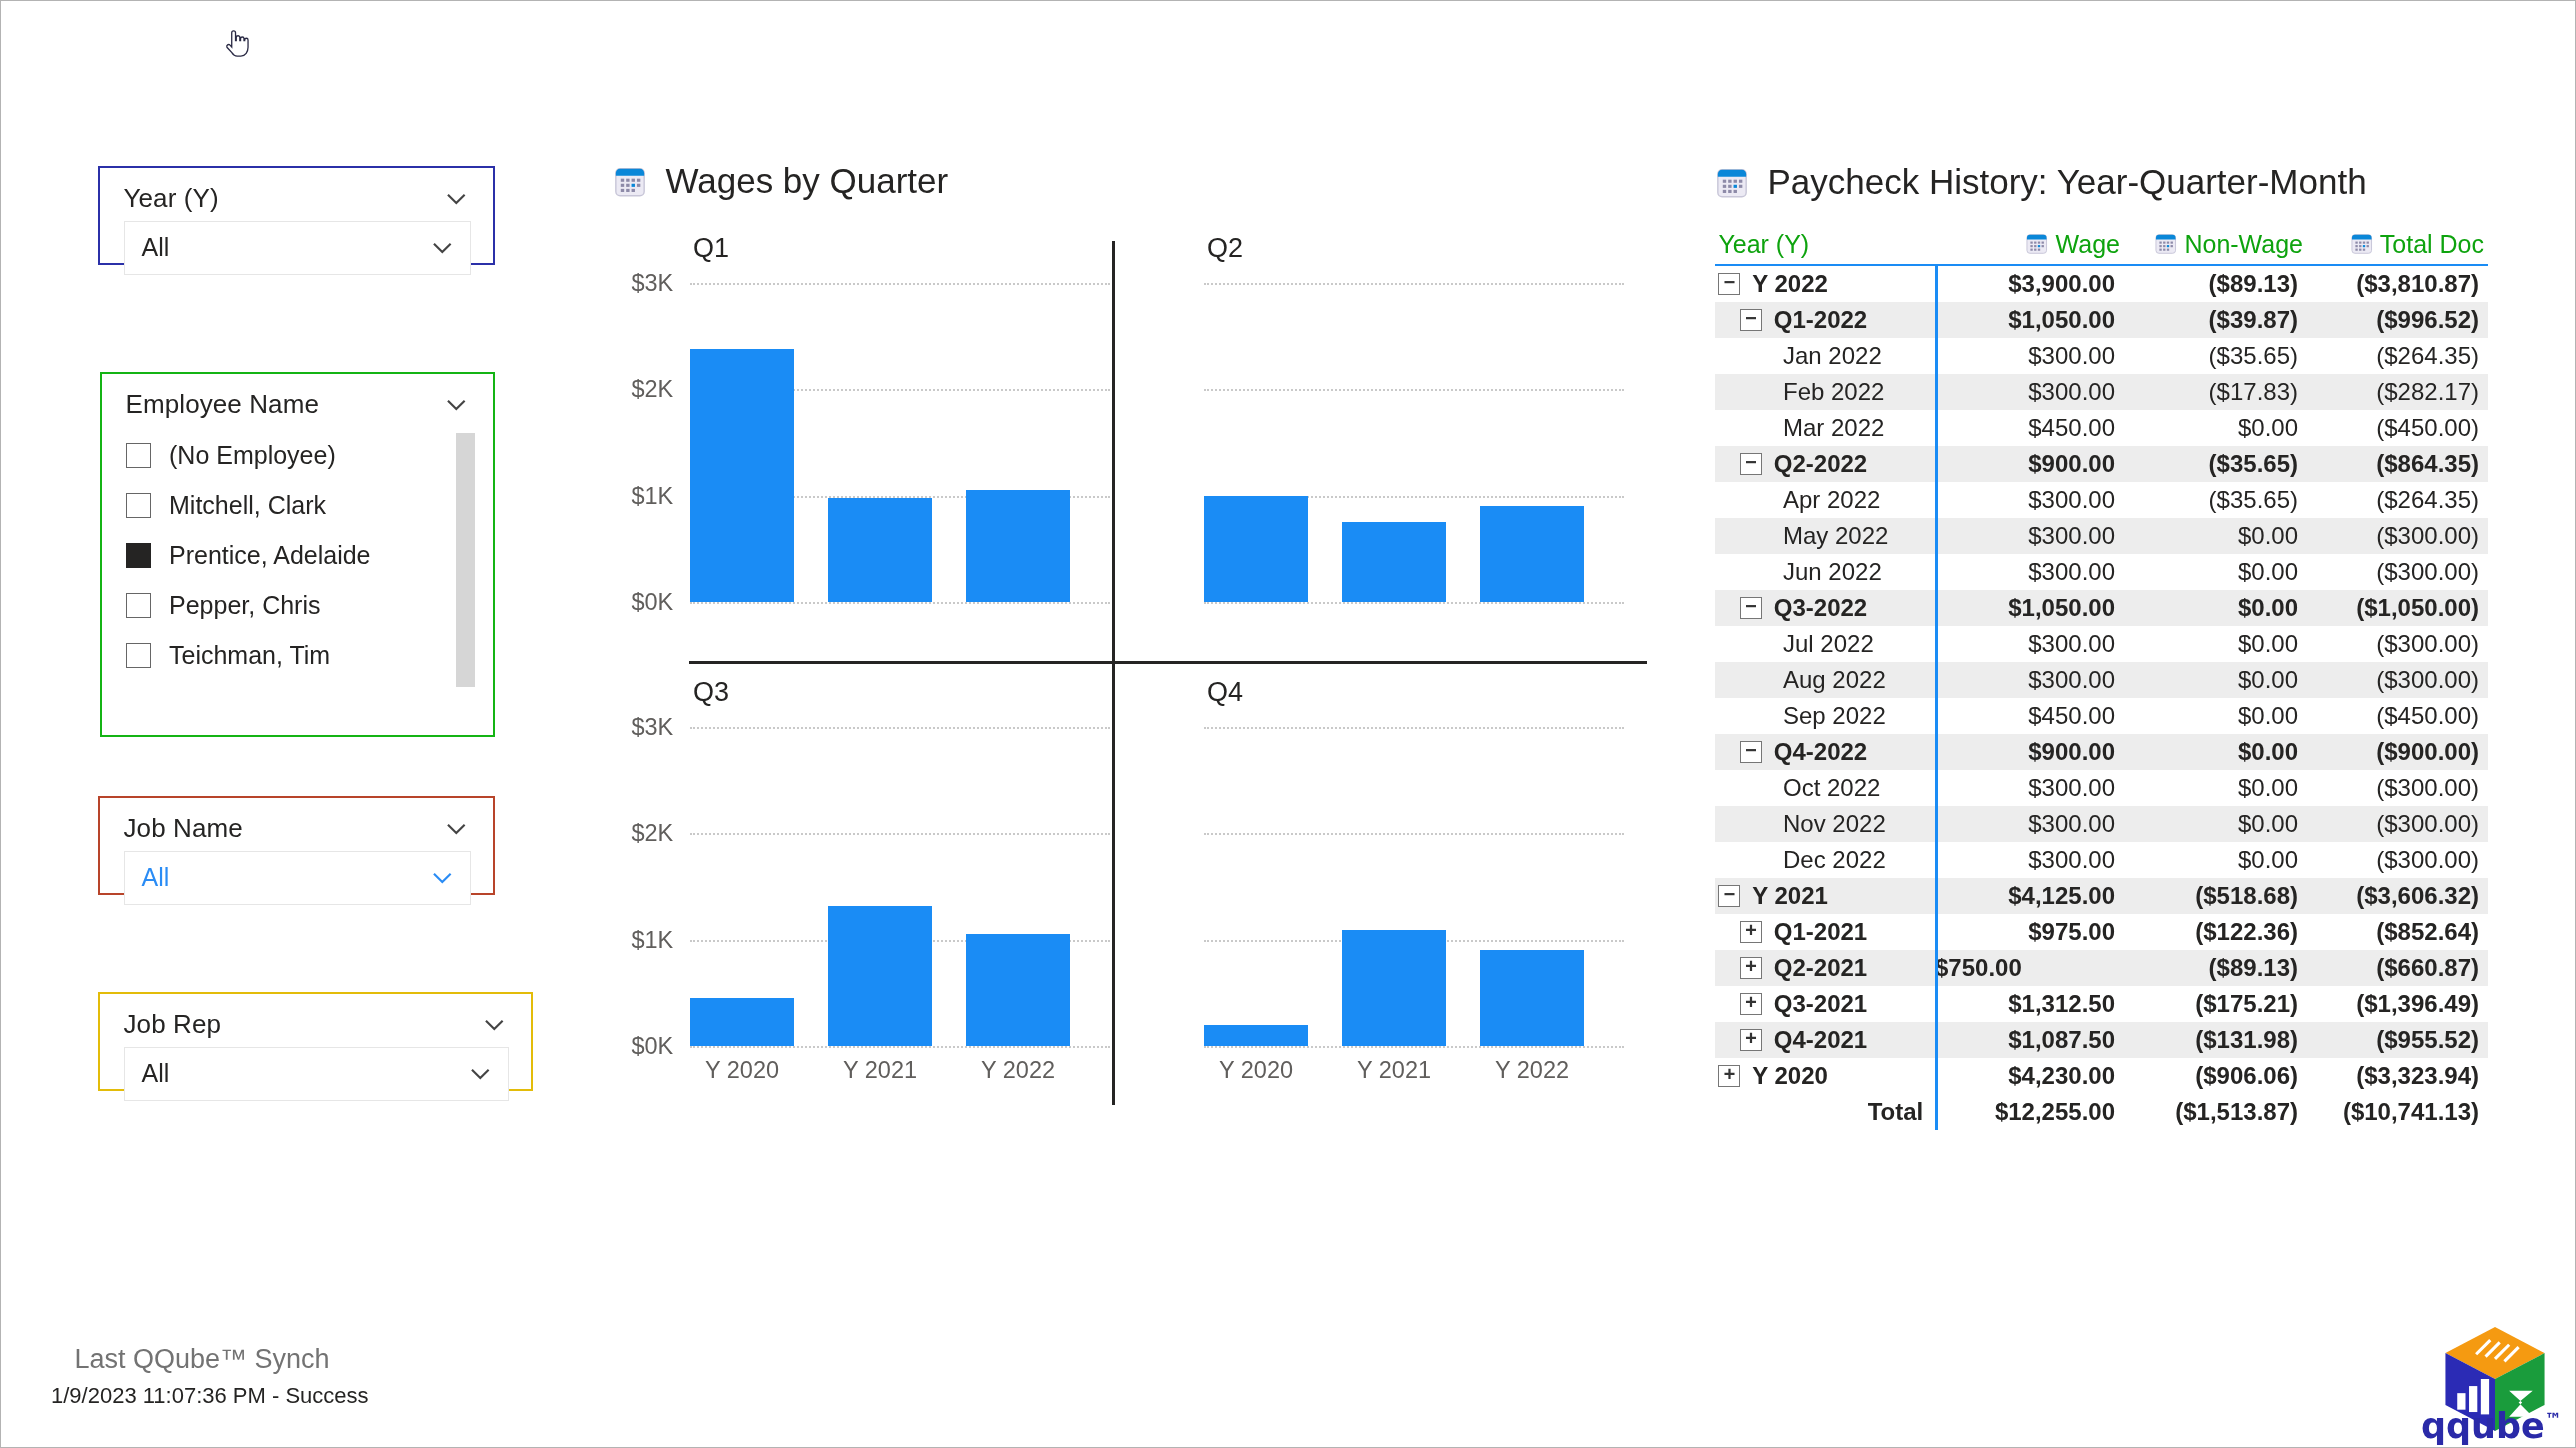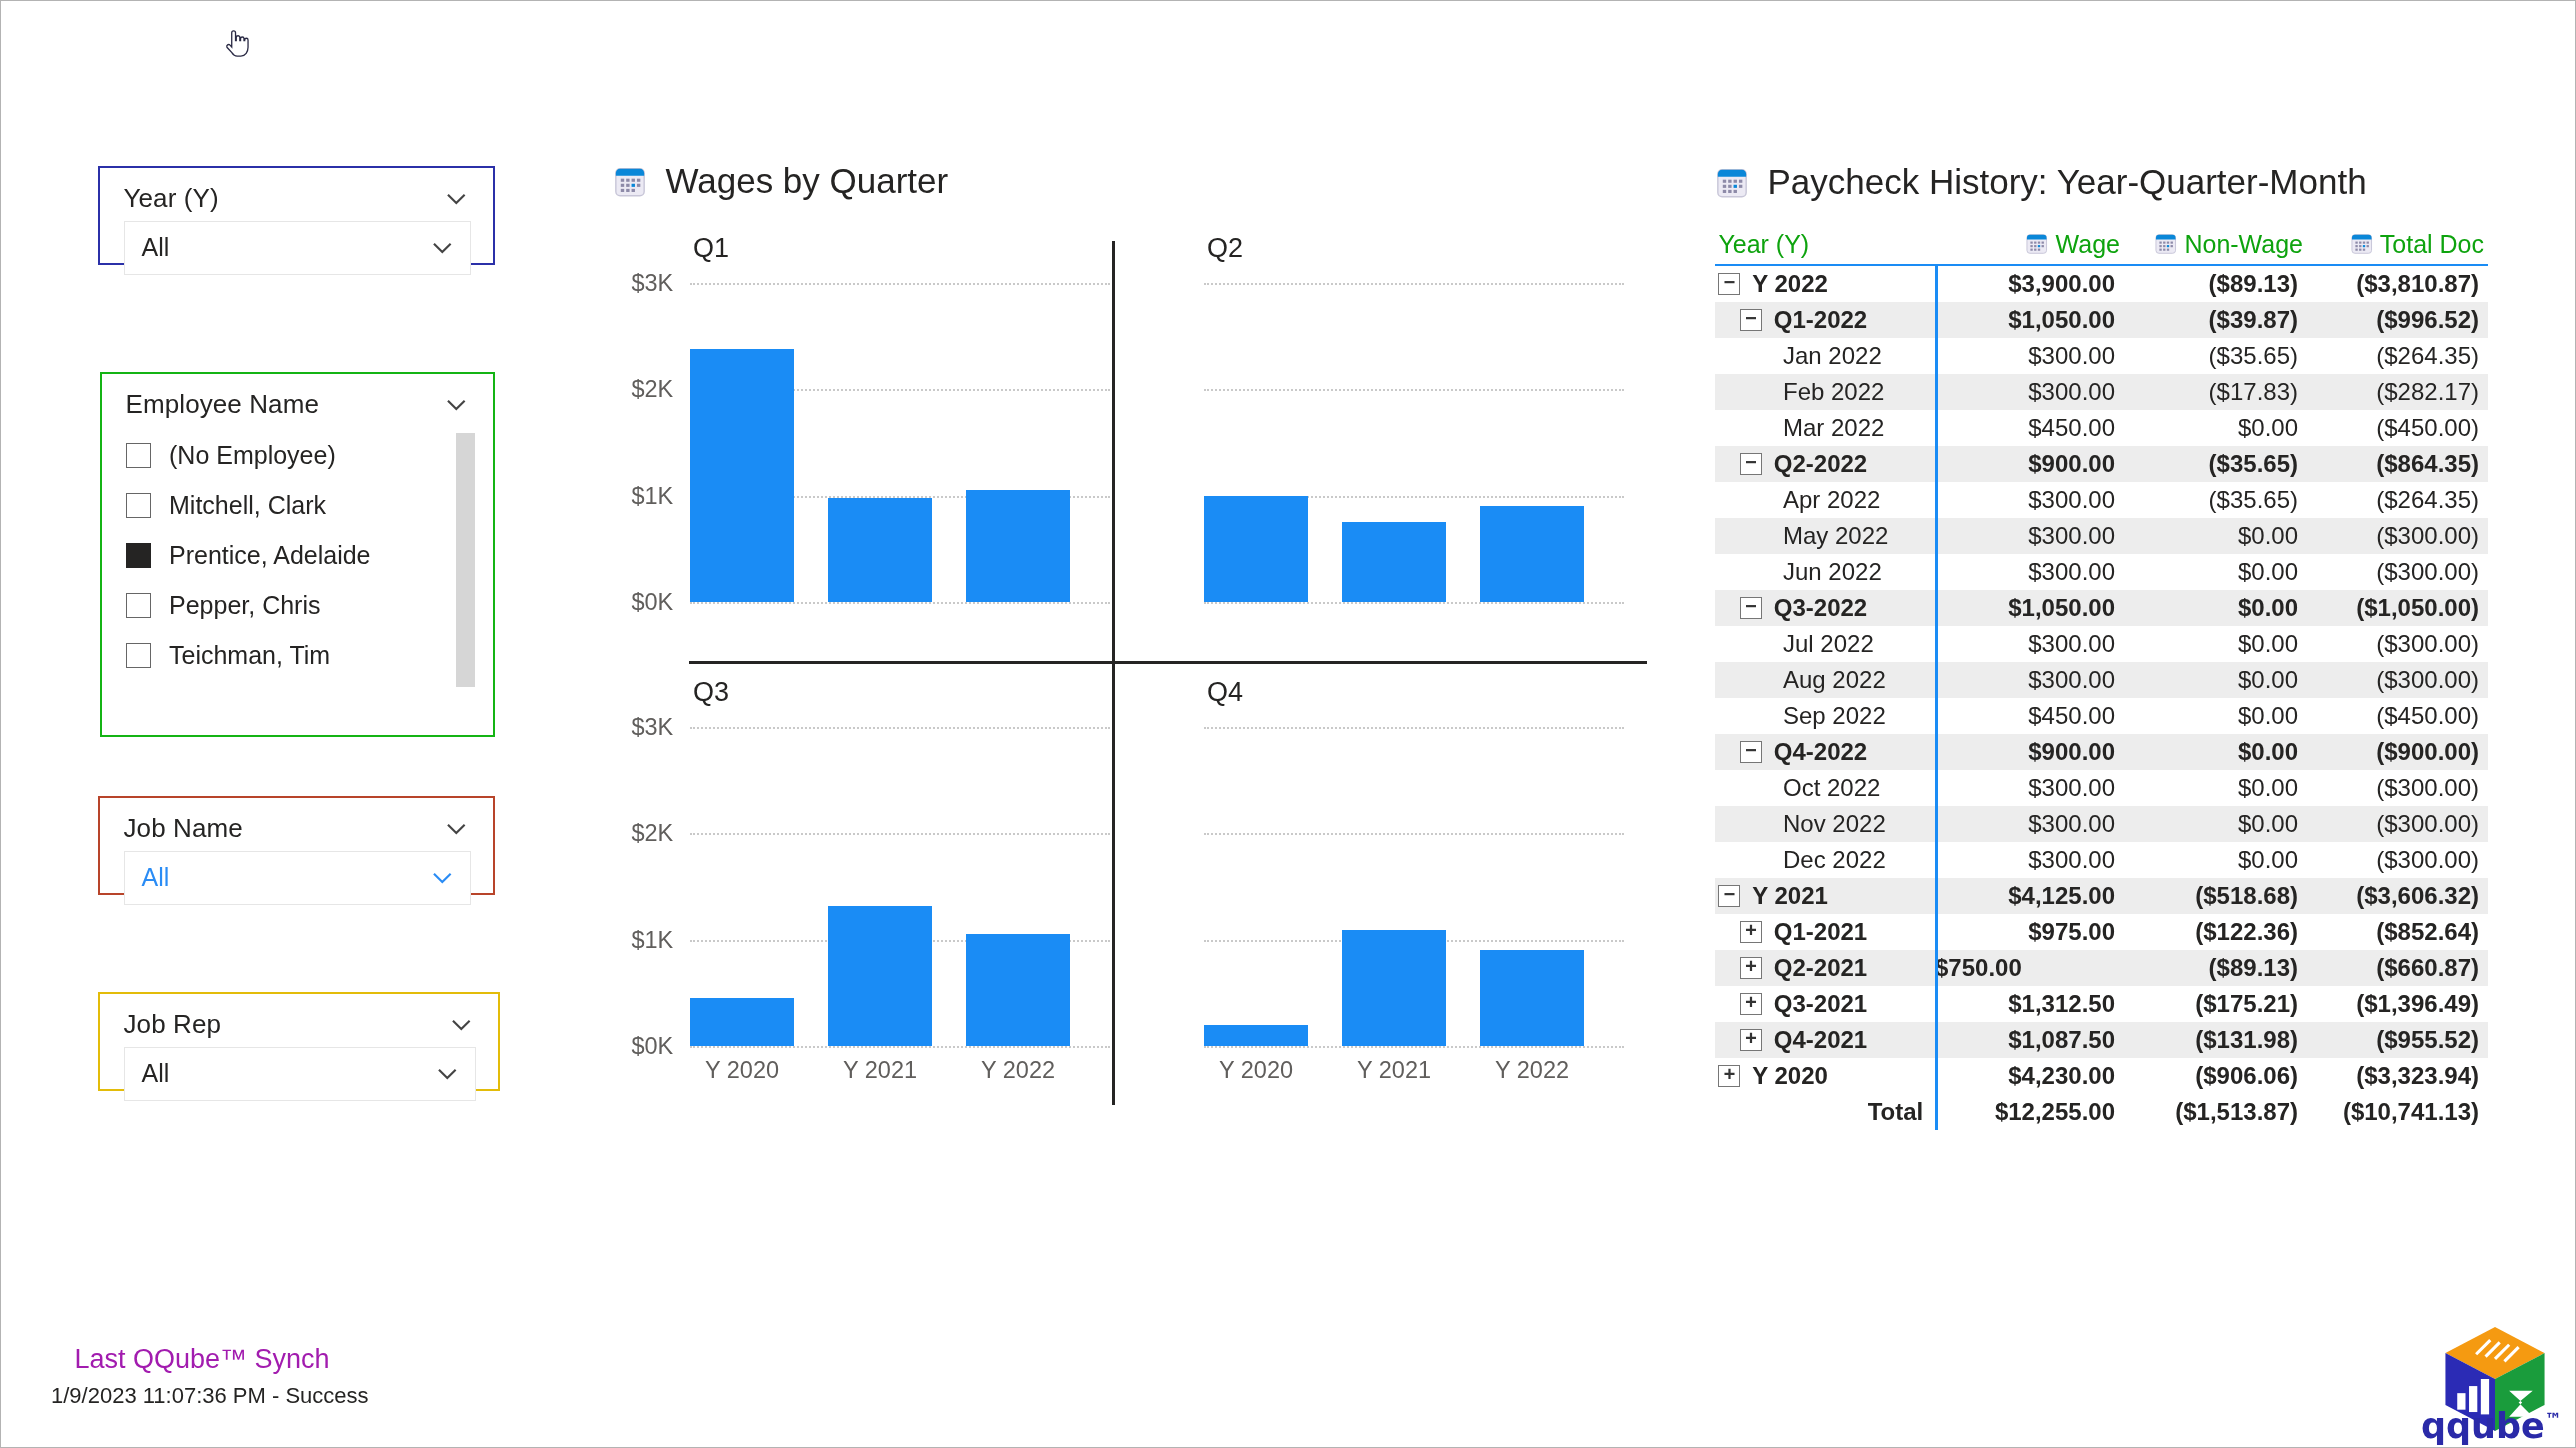--- a/index.html
+++ b/index.html
@@ -29,21 +29,21 @@
     margin:6.7px 22px 0 23.5px; height:54px; border:1.7px solid #e6e6e6;
     display:flex; align-items:center; justify-content:space-between;
     padding:0 13.4px 0 17px; background:#fff;
   }
   .combo-val { font-size:25px; color:#252423; }
   .combo-val.blue { color:#2a8cf5; }
 
   #slicer-year   { left:97px; top:165px;  width:397px; height:99px; border:2.5px solid #2b30a8; padding-top:15px;}
   #slicer-emp    { left:99px; top:371px;  width:395px; height:365px; border:2.5px solid #14b414; padding-top:15px;}
   #slicer-job    { left:97px; top:795px;  width:397px; height:99px; border:2.5px solid #b8442a; padding-top:15px;}
-  #slicer-rep    { left:97px; top:991px; width:402px; height:99px; border:2.5px solid #e3bc09; padding-top:15px;}
+  #slicer-rep    { left:97px; top:991px; width:435px; height:99px; border:2.5px solid #e3bc09; padding-top:15px;}
 
   .cb-list { margin-top:10px; padding-left:23.5px; position:relative; }
   .cb-row { display:flex; align-items:center; height:50px; }
   .cb-box {
     width:25px; height:25px; border:1.7px solid #666; background:#fff;
     flex:0 0 auto; margin-right:18.5px;
   }
   .cb-row.sel .cb-box { background:#252423; border-color:#252423; }
   .cb-label { font-size:25px; color:#252423; }
   .cb-scroll {
@@ -110,21 +110,21 @@
   }
   .ind0 { padding-left:3.4px; }
   .ind1 { padding-left:25px; }
   .ind2 { padding-left:52px; }
   .lvl-name { margin-left:11.8px; }
   .lvl2 .lvl-name { margin-left:16px; }
   .mrow.total .c-year { justify-content:flex-end; padding-right:11.8px; }
 
   
   #footer { position:absolute; left:50px; top:1343px; }
-  .sync-title { font-size:27px; color:#a21caf; padding-left:23.5px; }
+  .sync-title { font-size:27px; color:#737373; padding-left:23.5px; }
   .sync-sub { font-size:22px; color:#252423; margin-top:8.4px; }
 
   #logo { position:absolute; left:2435px; top:1319px; width:118px; height:118px; }
   .logo-txt { position:absolute; left:2420px; top:1405px; font-size:35px;
               font-weight:bold; color:#2a2aa8; font-family:"DejaVu Sans", sans-serif;}
 </style>
 </head>
 <body>
 
 <div class="canvas">

